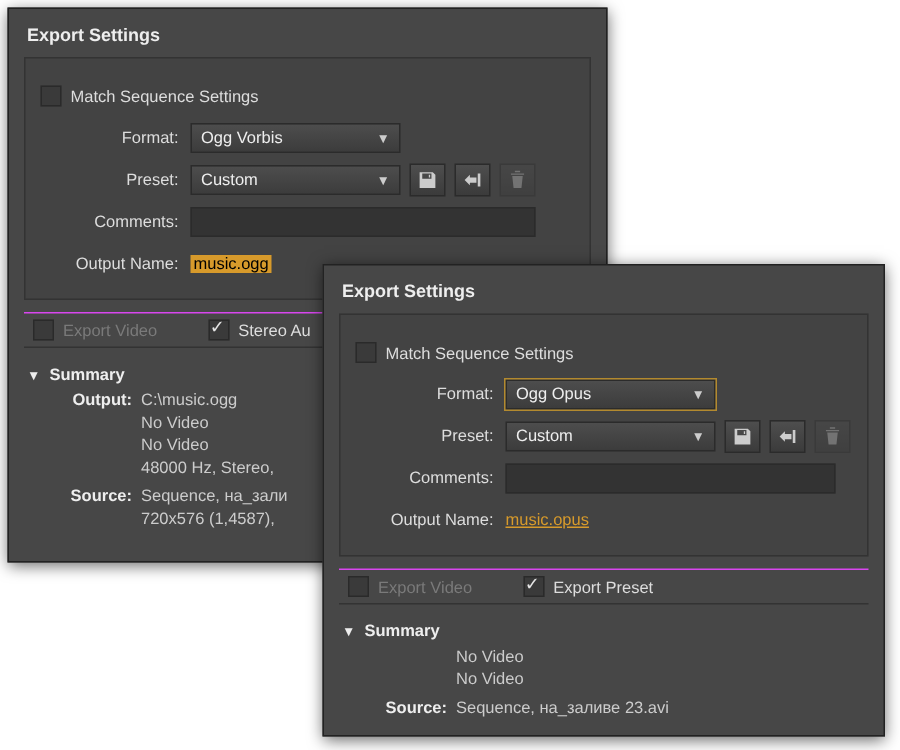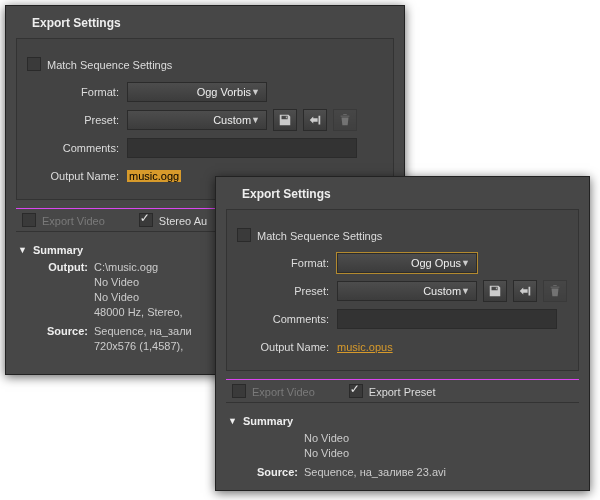--- a/index.html
+++ b/index.html
@@ -1,26 +1,26 @@
 <!DOCTYPE html>
 <html><head>
 <meta charset="utf-8">
 <style>
   html,body{margin:0;padding:0;background:#fff;font-family:"Segoe UI",Tahoma,sans-serif;font-size:11px;color:#ddd;width:600px;height:500px;overflow:hidden}
   .panel{position:absolute;background:#474747;border:1px solid #222;box-shadow:0 2px 10px rgba(0,0,0,.6);box-sizing:border-box}
   .p1{left:5px;top:5px;width:400px;height:370px}
   .p2{left:215px;top:176px;width:375px;height:315px}
-  .title{font-weight:bold;font-size:12px;color:#eee;padding:10px 26px 6px}
+  .title{font-weight:bold;font-size:12px;color:#eee;padding:10px 12px 6px}
   .inner{margin:2px 10px 8px;border:1px solid #333;background:#434343;padding:8px 10px 6px}
   .row{display:flex;align-items:center;margin:6px 0;height:22px}
   .lbl{flex:0 0 92px;text-align:right;color:#ddd;padding-right:8px}
   .chk{display:inline-flex;align-items:flex-end;gap:6px;color:#ddd}
   .box{width:12px;height:12px;border:1px solid #2a2a2a;background:#3a3a3a;display:inline-block;position:relative}
   .box.on::after{content:"✓";position:absolute;left:0;top:-3px;font-size:12px;color:#e6e6e6}
-  .sel{height:20px;border:1px solid #2b2b2b;background:linear-gradient(#4d4d4d,#3c3c3c);display:flex;align-items:center;justify-content:flex-end;padding:0 6px;color:#eee;box-sizing:border-box}
+  .sel{height:20px;border:1px solid #2b2b2b;background:linear-gradient(#4d4d4d,#3c3c3c);display:flex;align-items:center;justify-content:space-between;padding:0 6px;color:#eee;box-sizing:border-box}
   .sel .arr{font-size:9px;color:#ccc}
   .sel.hl{outline:1px solid #b38a2f}
   .txt{height:20px;border:1px solid #2b2b2b;background:#333;box-sizing:border-box}
   .iconbtn{width:22px;height:20px;border:1px solid #2b2b2b;background:linear-gradient(#4e4e4e,#3b3b3b);display:flex;align-items:center;justify-content:center;margin-left:6px}
   .iconbtn.dis{opacity:.35}
   .iconbtn svg{width:14px;height:14px}
   .link{color:#d79a2b;text-decoration:underline;cursor:pointer}
   .link.hl{background:#d79a2b;color:#000;text-decoration:none;padding:0 2px}
   .avrow{display:flex;gap:34px;padding:4px 6px;border-top:1px solid #d946ef;border-bottom:1px solid #333;margin:2px 10px 6px}
   .dim{color:#7a7a7a}

